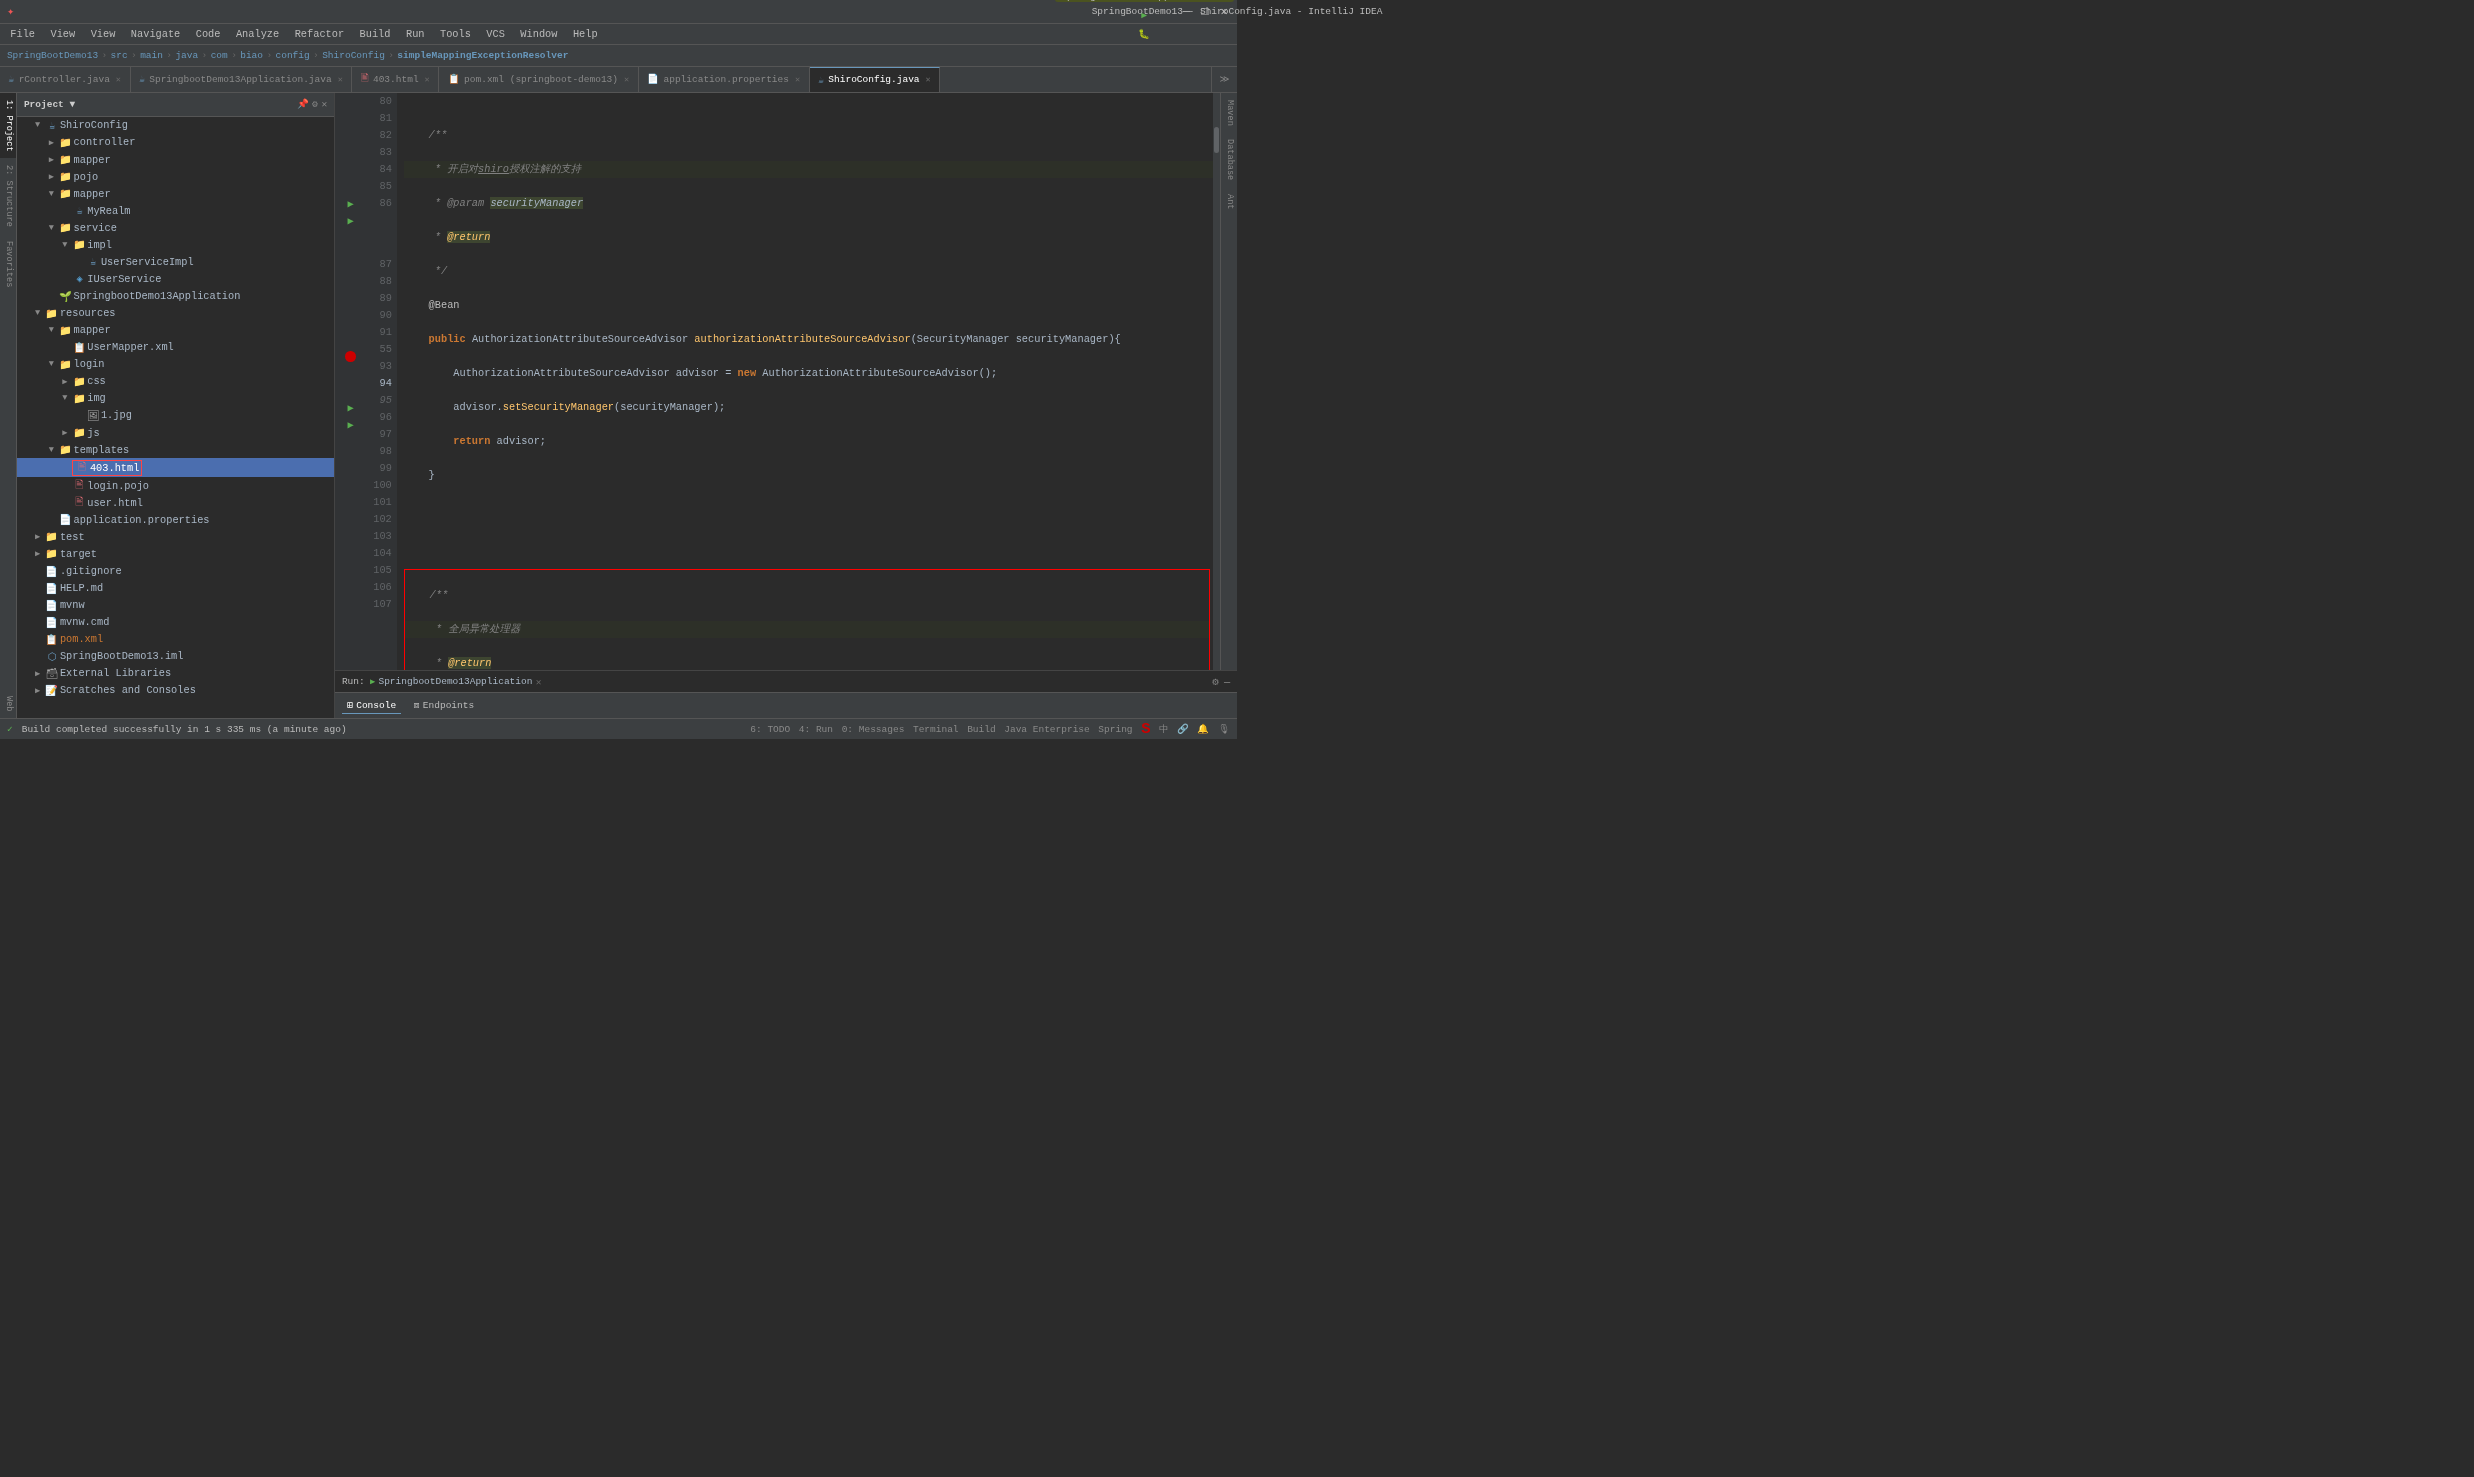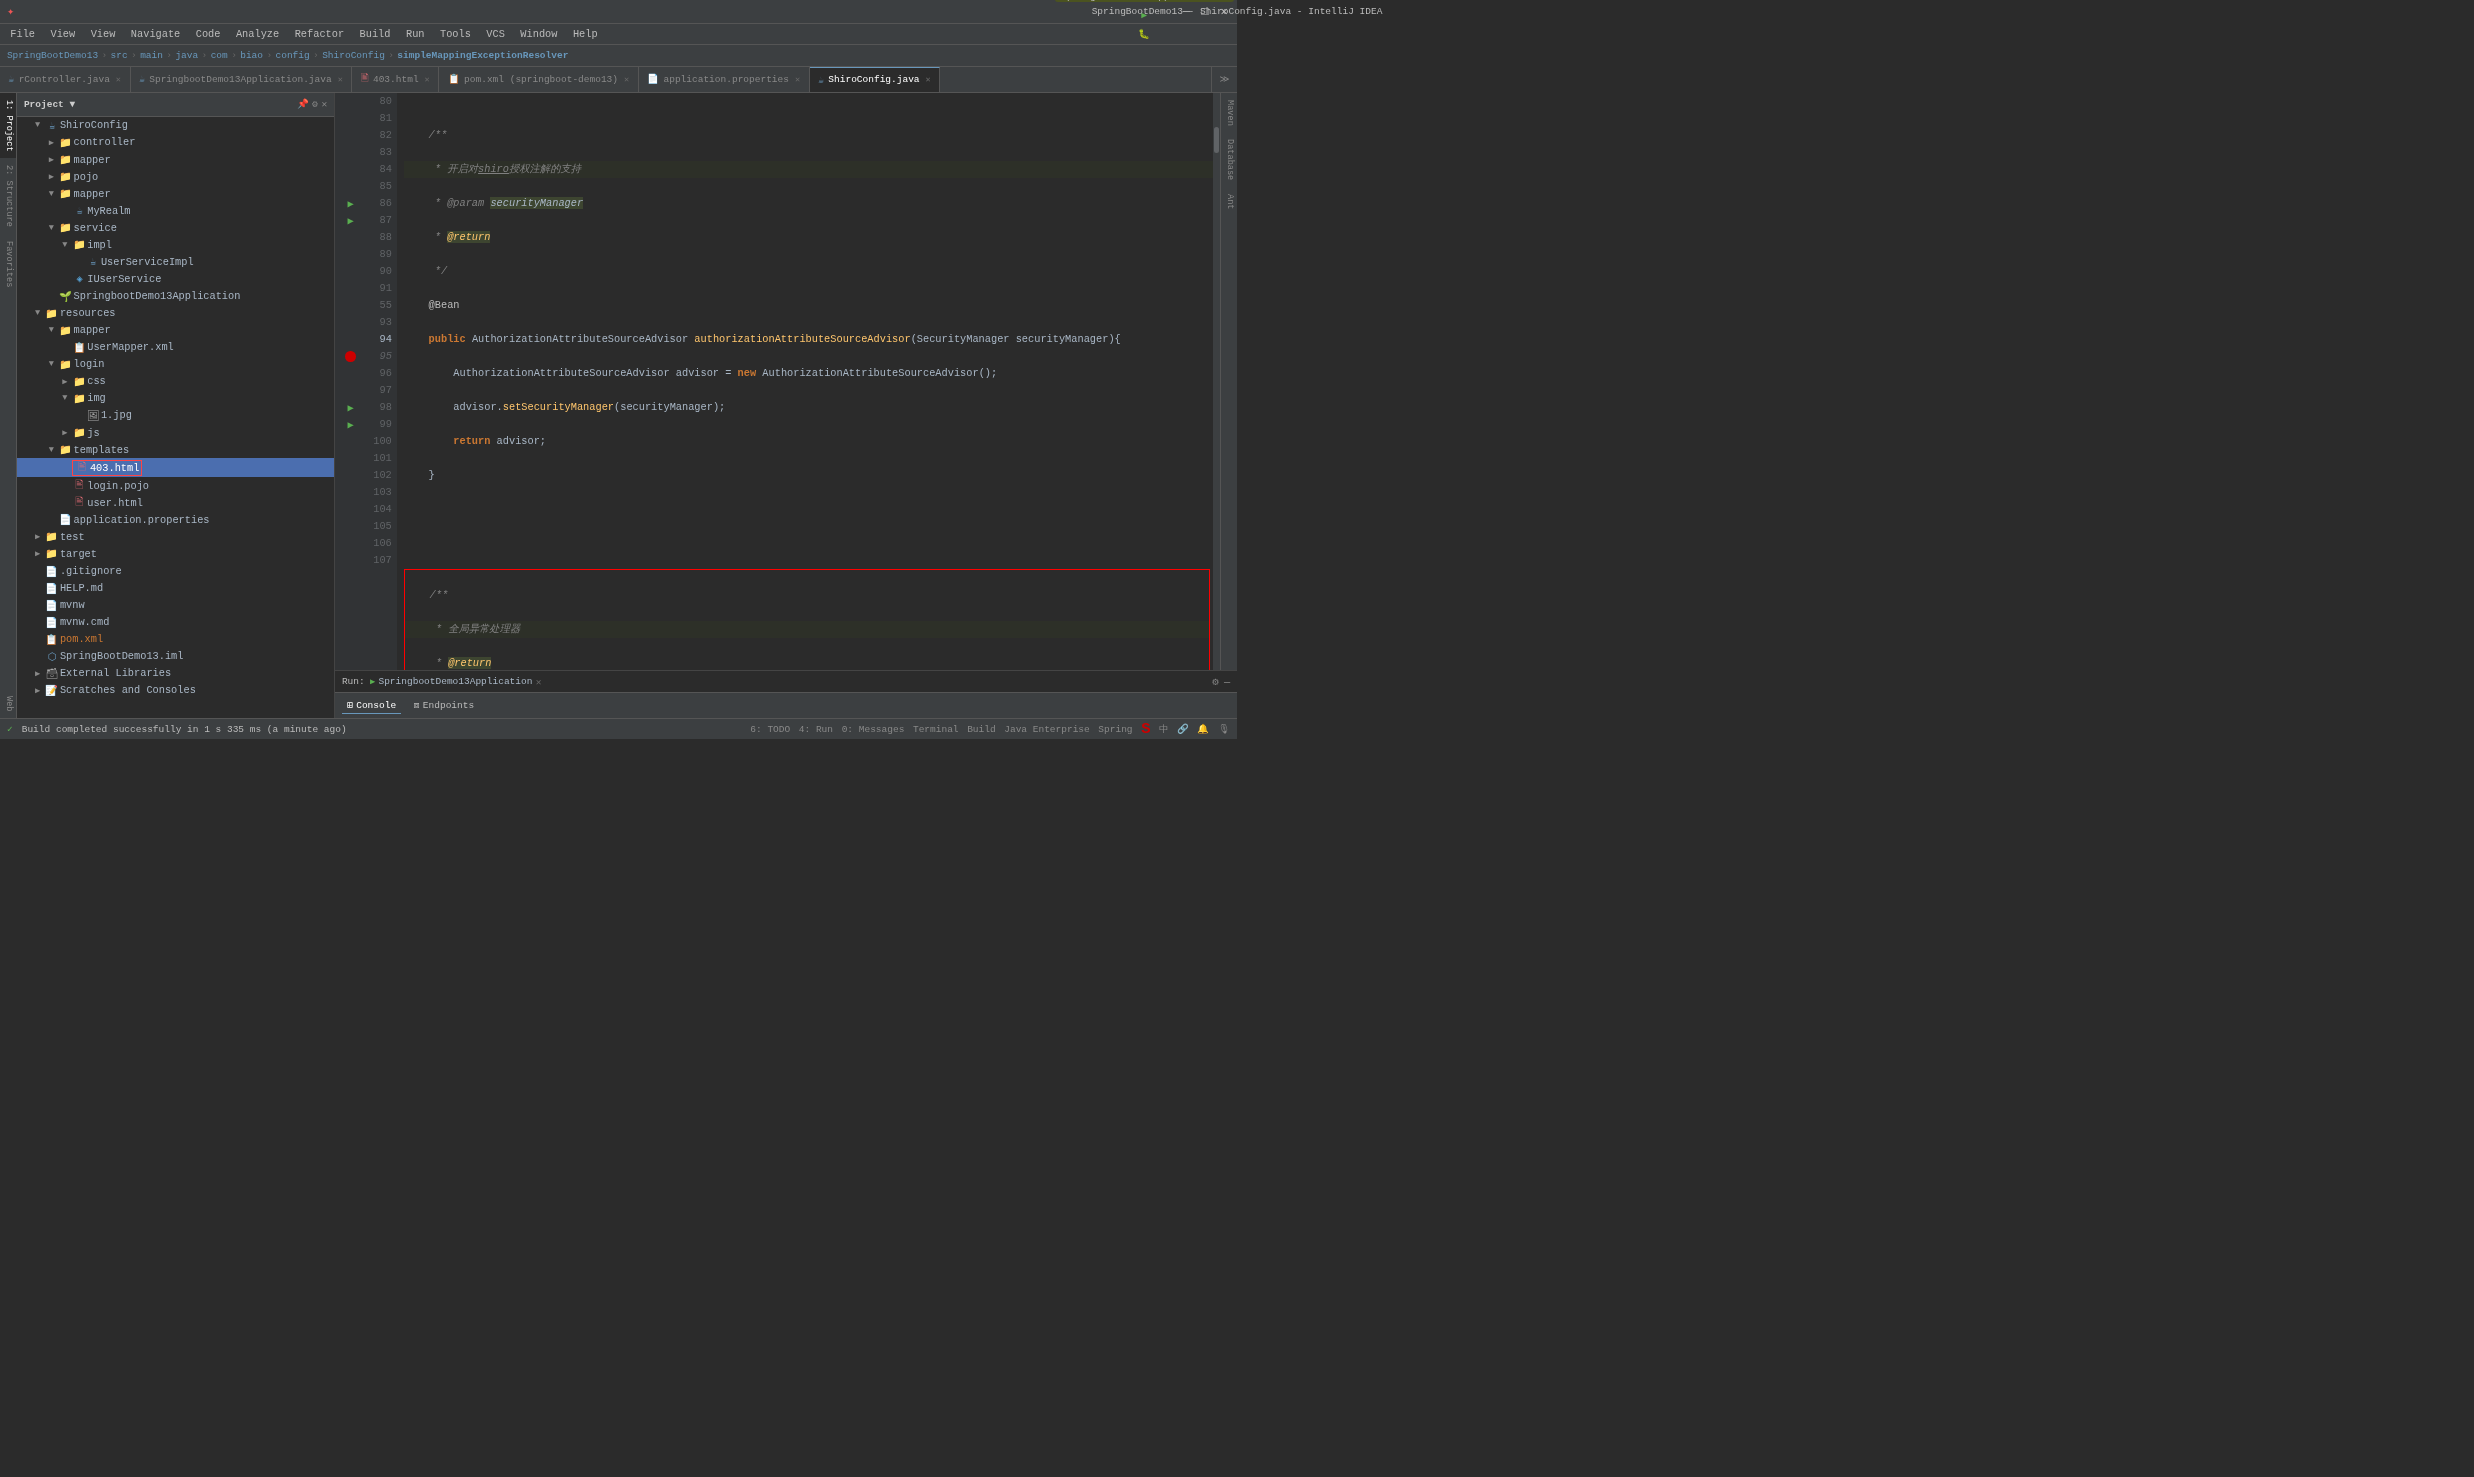--- a/index.html
+++ b/index.html
@@ -621,21 +621,21 @@
         </div>
 
         <div style="width:31px; background:#313335; flex-shrink:0; overflow:hidden; text-align:right; color:#606366; font-size:10.3px; line-height:17px;">
           <div style="height:17px; padding-right:5.2px; display:flex; align-items:center; justify-content:flex-end;">80</div>
           <div style="height:17px; padding-right:5.2px; display:flex; align-items:center; justify-content:flex-end;">81</div>
           <div style="height:17px; padding-right:5.2px; display:flex; align-items:center; justify-content:flex-end;">82</div>
           <div style="height:17px; padding-right:5.2px; display:flex; align-items:center; justify-content:flex-end;">83</div>
           <div style="height:17px; padding-right:5.2px; display:flex; align-items:center; justify-content:flex-end;">84</div>
           <div style="height:17px; padding-right:5.2px; display:flex; align-items:center; justify-content:flex-end;">85</div>
           <div style="height:17px; padding-right:5.2px; display:flex; align-items:center; justify-content:flex-end;">86</div>
-          <div style="height:17px; padding-right:5.2px; display:flex; align-items:center; justify-content:flex-end;">87</div>
+          <div style="height:17px; padding-right:5.2px; display:flex; align-items:center; justify-content:flex-end;margin-top:44px;">87</div>
           <div style="height:17px; padding-right:5.2px; display:flex; align-items:center; justify-content:flex-end;">88</div>
           <div style="height:17px; padding-right:5.2px; display:flex; align-items:center; justify-content:flex-end;">89</div>
           <div style="height:17px; padding-right:5.2px; display:flex; align-items:center; justify-content:flex-end;">90</div>
           <div style="height:17px; padding-right:5.2px; display:flex; align-items:center; justify-content:flex-end;">91</div>
           <div style="height:17px; padding-right:5.2px; display:flex; align-items:center; justify-content:flex-end;">55</div>
           <div style="height:17px; padding-right:5.2px; display:flex; align-items:center; justify-content:flex-end;">93</div>
           <div style="height:17px; padding-right:5.2px; display:flex; align-items:center; justify-content:flex-end; color:#a9b7c6;">94</div>
           <div style="height:17px; padding-right:5.2px; display:flex; align-items:center; justify-content:flex-end;font-style:italic;">95</div>
           <div style="height:17px; padding-right:5.2px; display:flex; align-items:center; justify-content:flex-end;">96</div>
           <div style="height:17px; padding-right:5.2px; display:flex; align-items:center; justify-content:flex-end;">97</div>

